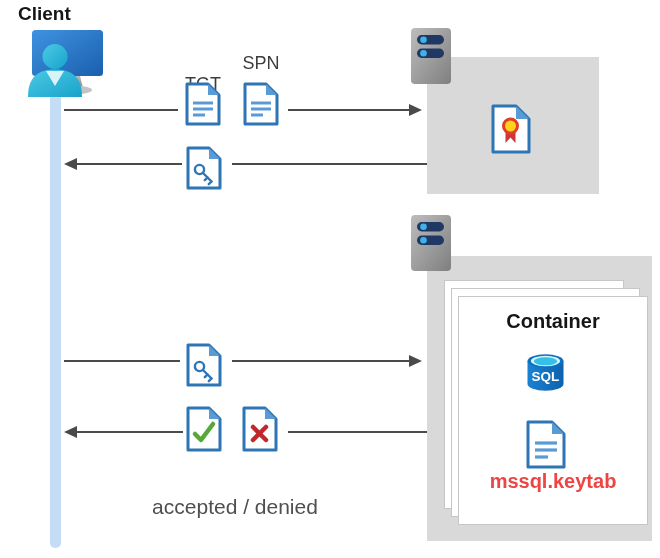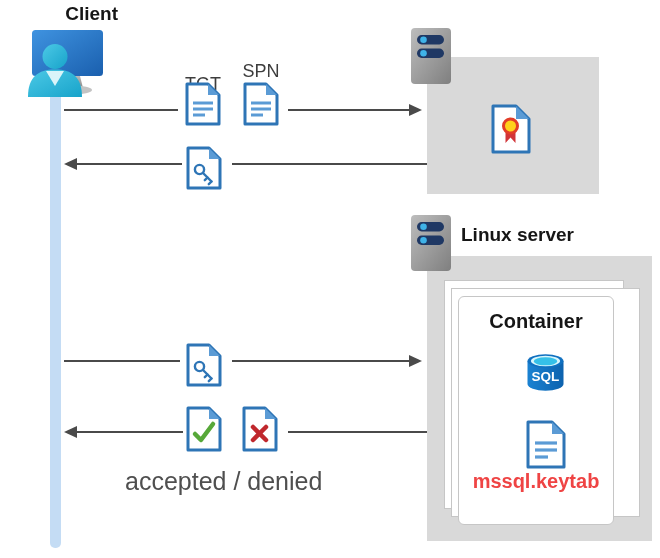--- a/index.html
+++ b/index.html
@@ -4,32 +4,32 @@
 <style>
   html,body{margin:0;padding:0;background:#fff;}
   .stage{
     position:relative;width:660px;height:558px;background:#ffffff;
     font-family:"Liberation Sans","DejaVu Sans",sans-serif;overflow:hidden;
   }
   .abs{position:absolute;}
   
   .h-label{font-weight:bold;font-size:19px;line-height:23px;color:#161616;}
   .s-label{font-size:18px;color:#3d3d3d;text-align:center;}
-  .cap-label{font-size:25px;color:#4f4f4f;text-align:left;}
+  .cap-label{font-size:21px;color:#4f4f4f;text-align:center;margin-top:28px;}
   
   .band{left:50px;top:84px;width:11px;height:464px;background:#c4dcf4;border-radius:0 0 5px 5px;}
   
   .zone{background:#d9d9d9;}
   .zone.dc{left:427px;top:57px;width:172px;height:137px;}
   .zone.lx{left:427px;top:256px;width:225px;height:285px;}
   
   .card{background:#ffffff;border:1px solid #c6c6c6;box-sizing:border-box;}
   .card.back{left:444px;top:280px;width:180px;height:229px;}
   .card.mid{left:451px;top:288px;width:189px;height:229px;}
-  .card.front{left:458px;top:296px;width:156px;height:229px;border-radius:6px;}
+  .card.front{left:458px;top:296px;width:190px;height:229px;}
   .card-title{left:0;top:13px;width:100%;text-align:center;font-weight:bold;font-size:20px;color:#161616;}
   
   .line{position:absolute;height:2px;background:#4a4a4a;}
   .head-r{position:absolute;width:0;height:0;border-top:6px solid transparent;border-bottom:6px solid transparent;border-left:13px solid #4a4a4a;}
   .head-l{position:absolute;width:0;height:0;border-top:6px solid transparent;border-bottom:6px solid transparent;border-right:13px solid #4a4a4a;}
   svg{display:block;}
 </style>
 </head>
 <body>
 
@@ -58,21 +58,21 @@
           <stop offset="1" stop-color="#0d62ae"></stop>
       </linearGradient>
     </defs>
   </svg>
 
   <div class="abs band"></div>
 
   <div class="abs zone dc"></div>
   <div class="abs zone lx"></div>
 
-  <div class="abs h-label" style="left:18px;top:2px;width:100px;text-align:right;">Client</div>
+  <div class="abs h-label" style="left:18px;top:2px;width:100px;text-align:left;">Client</div>
 
   <svg class="abs" style="left:8px;top:27px;" width="112" height="70" viewBox="0 0 112 70">
     <g>
       <rect x="24" y="3" width="71" height="46" rx="3.5" fill="url(#gMonitor)"></rect>
       <polygon points="55,49 72,49 75,61 52,61" fill="url(#gStand)"></polygon>
       <ellipse cx="64" cy="63" rx="20" ry="4.5" fill="#c3c3c3"></ellipse>
     </g>
     <g>
       <circle cx="47" cy="29.5" r="12.5" fill="url(#gPerson)"></circle>
       <path d="M20,70 C20,50 30,42.5 47,42.5 C64,42.5 74,50 74,70 Z" fill="url(#gPerson)"></path>
@@ -97,21 +97,20 @@
   </svg>
 
   <svg class="abs" style="left:410px;top:214px;" width="42" height="58" viewBox="0 0 42 58">
     <rect x="1" y="1" width="40" height="56" rx="4" fill="url(#gServer)"></rect>
     <rect x="7" y="8" width="27" height="9.5" rx="4.7" fill="#1f3864"></rect>
     <circle cx="13.5" cy="12.7" r="3.3" fill="#3fb3e8"></circle>
     <rect x="7" y="21.5" width="27" height="9.5" rx="4.7" fill="#1f3864"></rect>
     <circle cx="13.5" cy="26.2" r="3.3" fill="#3fb3e8"></circle>
   </svg>
 
-  <div class="abs h-label" style="left:461px;top:223px;width:170px;">Linux server</div>
 
   <div class="abs card back"></div>
   <div class="abs card mid"></div>
   <div class="abs card front">
     <div class="abs card-title">Container</div>
 
     <svg class="abs" style="left:64px;top:54px;" width="45" height="44" viewBox="0 0 45 44">
       <path d="M4.5,10 V33 A18,6.8 0 0 0 40.5,33 V10 Z" fill="url(#gSql)"></path>
       <ellipse cx="22.5" cy="10" rx="18" ry="6.8" fill="#1070c0"></ellipse>
       <ellipse cx="22.5" cy="10" rx="14.6" ry="5.2" fill="#d8f6fc"></ellipse>
@@ -124,21 +123,21 @@
       <path d="M26,2 L38,14 H26 Z" fill="#5b9bd5"></path>
       <line x1="9" y1="23" x2="31" y2="23" stroke="#5b9bd5" stroke-width="3.2"></line>
       <line x1="9" y1="30" x2="31" y2="30" stroke="#5b9bd5" stroke-width="3.2"></line>
       <line x1="9" y1="37" x2="22" y2="37" stroke="#5b9bd5" stroke-width="3.2"></line>
     </svg>
 
     <div class="abs s-label" style="left:0;top:173px;width:100%;font-size:20px;color:#ef4444;font-weight:bold;">mssql.keytab</div>
   </div>
 
   <div class="abs s-label" style="left:176px;top:53px;width:54px;margin-top:21px;">TGT</div>
-  <div class="abs s-label" style="left:234px;top:53px;width:54px;margin-top:8px;">SPN</div>
+  <div class="abs s-label" style="left:234px;top:53px;width:54px;">SPN</div>
 
   <div class="line" style="left:64px;top:109px;width:114px;"></div>
   <div class="line" style="left:288px;top:109px;width:122px;"></div>
   <div class="head-r" style="left:409px;top:104px;"></div>
 
   <svg class="abs" style="left:185px;top:82px;" width="36" height="44" viewBox="0 0 36 44">
     <path d="M2,2 H23 L34,13 V42 H2 Z" fill="#ffffff" stroke="#2e75b6" stroke-width="3" stroke-linejoin="round"></path>
     <path d="M23,2 L34,13 H23 Z" fill="#5b9bd5"></path>
     <line x1="8" y1="21" x2="28" y2="21" stroke="#5b9bd5" stroke-width="3"></line>
     <line x1="8" y1="27" x2="28" y2="27" stroke="#5b9bd5" stroke-width="3"></line>

